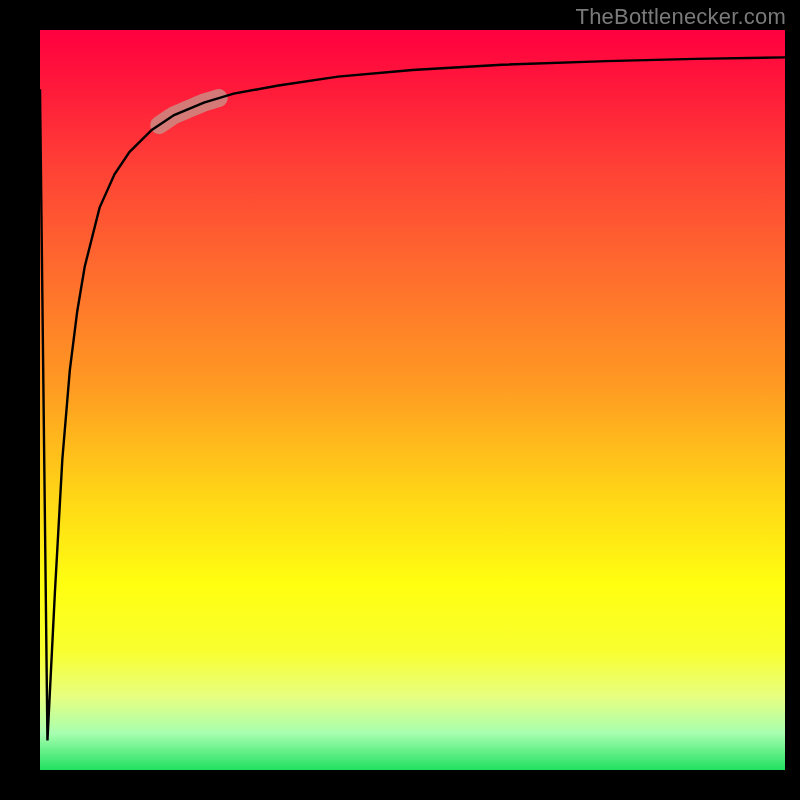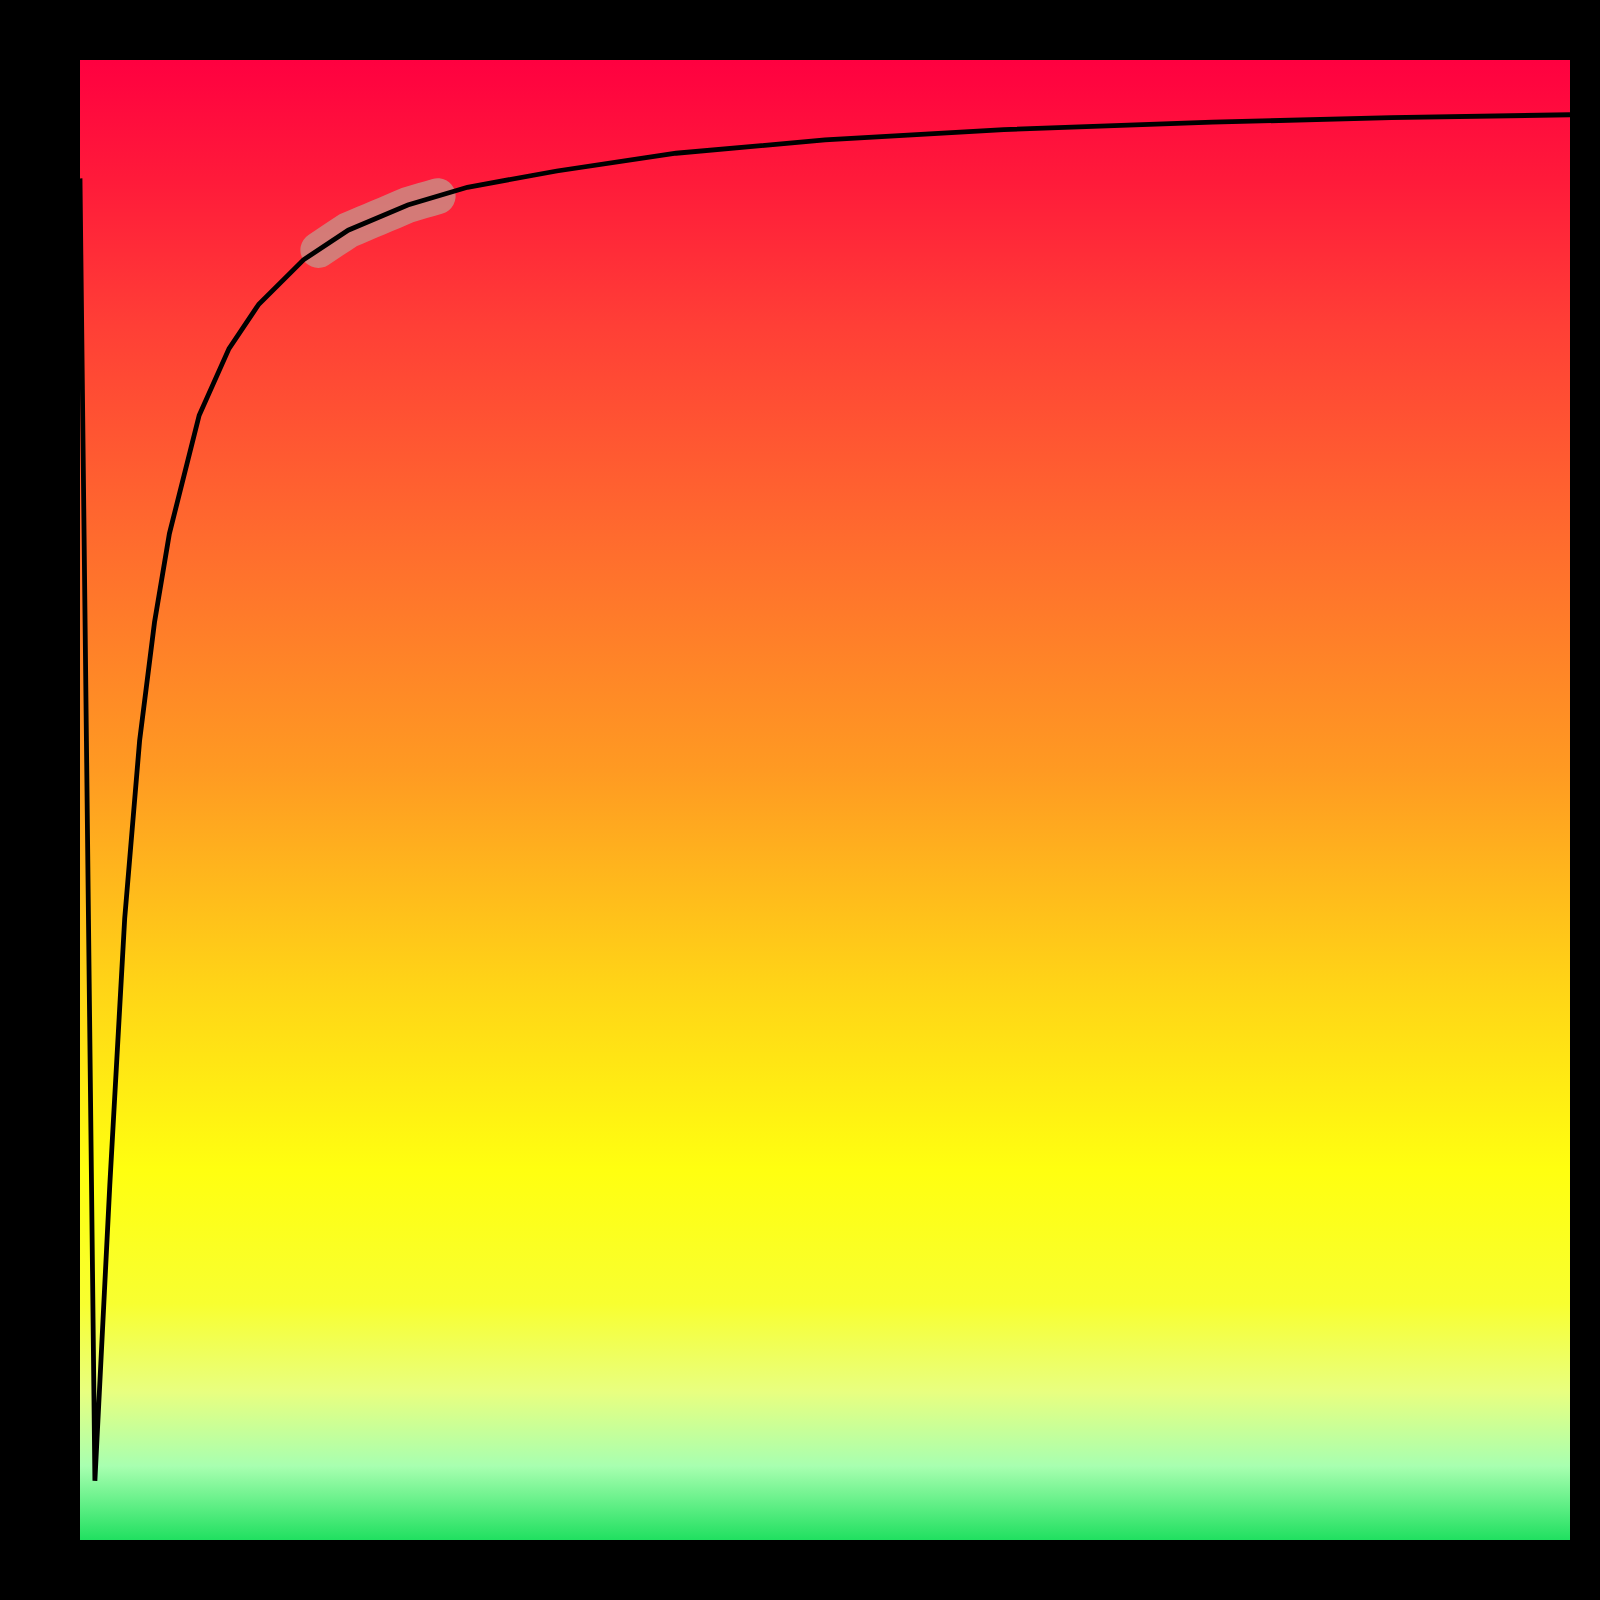--- a/index.html
+++ b/index.html
@@ -53,19 +53,20 @@
     top: 0;
     width: 745px;
     height: 740px;
     pointer-events: none;
   }
 </style>
 </head>
 <body>
 
 <div class="stage">
+  <div class="watermark">TheBottlenecker.com</div>
   <div class="plot">
     <svg class="curve" viewBox="0 0 745 740" preserveAspectRatio="none">
       <path id="hlPath" fill="none" stroke-linecap="round" d="M119.20 94.97 L122.93 92.50 L126.65 90.03 L130.38 87.57 L134.10 85.10 L137.82 83.53 L141.55 81.96 L145.28 80.38 L149.00 78.81 L152.72 77.24 L156.45 75.66 L160.18 74.09 L163.90 72.52 L167.62 71.41 L171.35 70.30 L175.07 69.19 L178.80 68.08" stroke="#cc8a82" stroke-width="18" opacity="0.85"></path>
       <path id="curvePath" fill="none" stroke="#000" stroke-width="2.4" d="M0.00 59.20 L7.45 710.40 L14.90 562.40 L22.35 429.20 L29.80 340.40 L37.25 281.20 L44.70 236.80 L59.60 177.60 L74.50 144.30 L89.40 122.10 L111.75 99.90 L134.10 85.10 L163.90 72.52 L193.70 63.64 L238.40 55.50 L298.00 46.62 L372.50 39.96 L461.90 34.78 L566.20 31.08 L655.60 28.86 L745.00 27.38"></path>
     </svg>
   </div>
 </div>
 
 </body></html>

